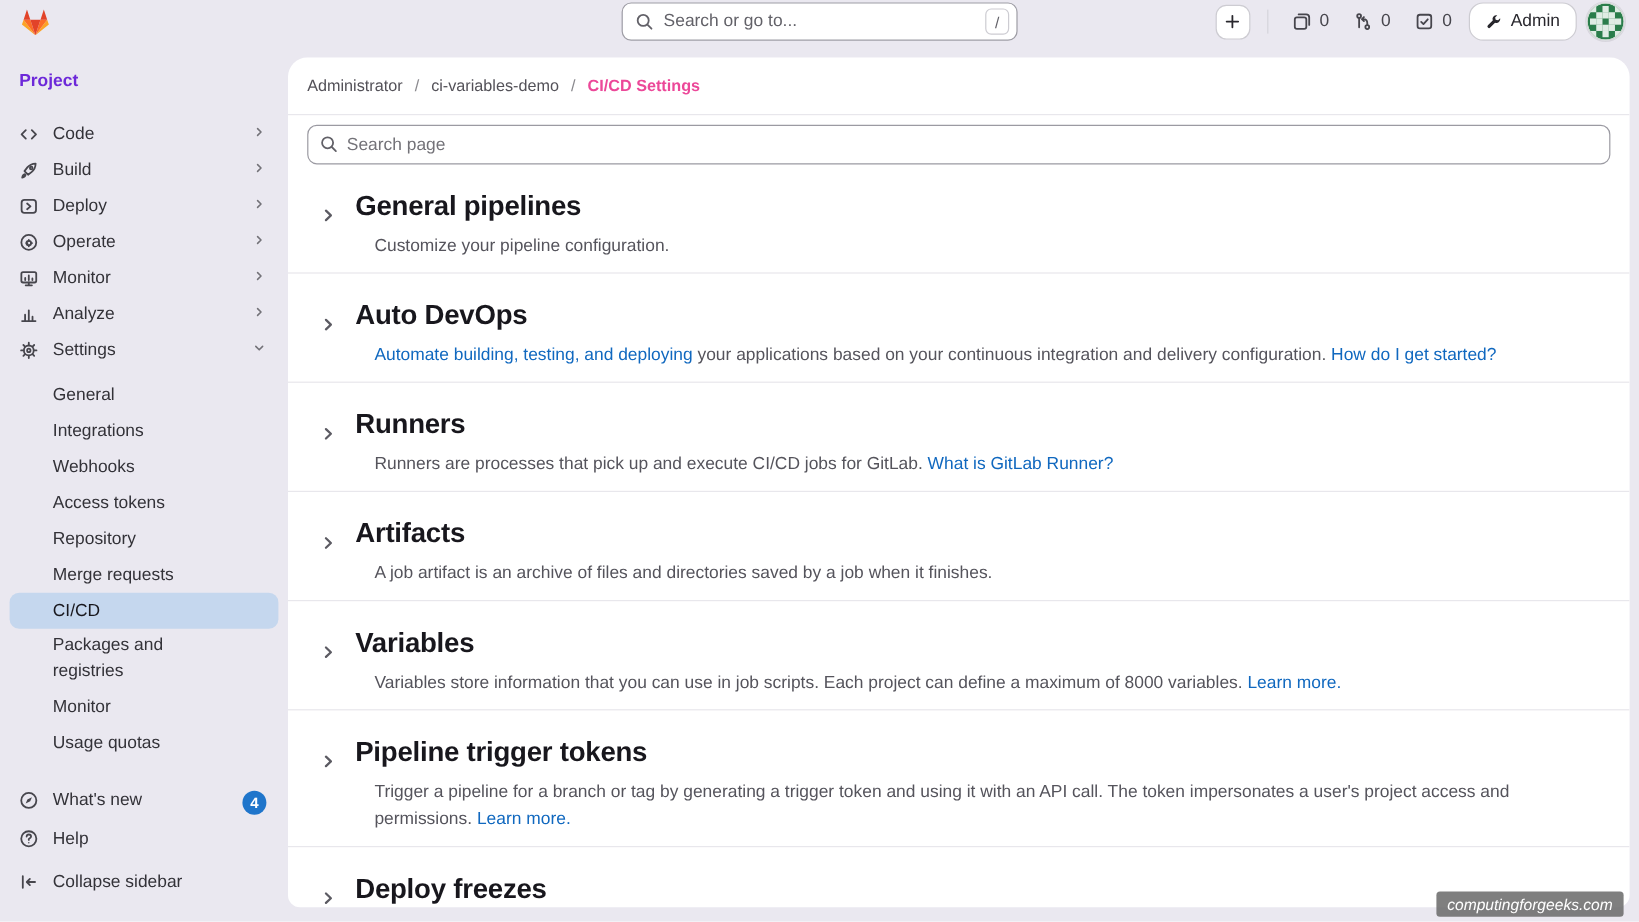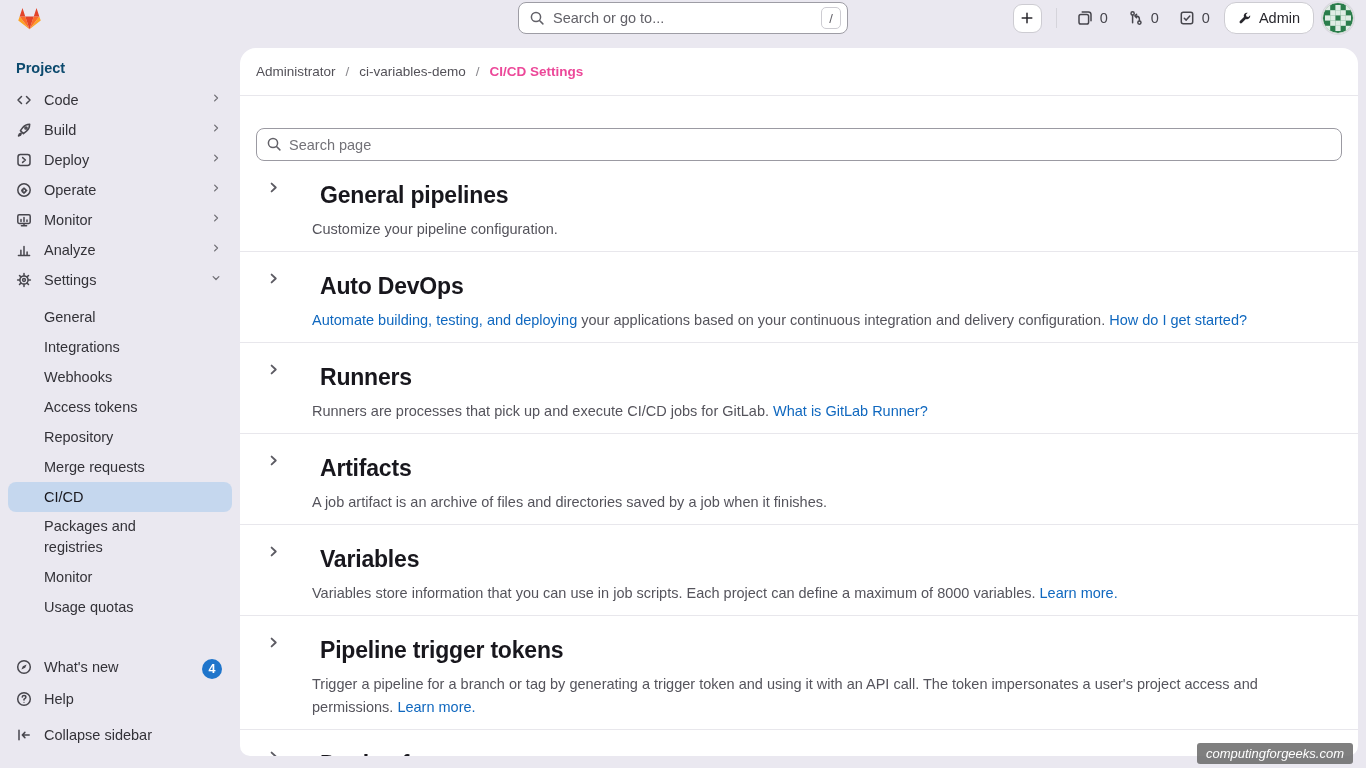--- a/index.html
+++ b/index.html
@@ -29,21 +29,21 @@
     color:#3a3940; cursor:pointer; }
   .stat .cnt { font-size:14.5px; color:#47464d; }
   .admin-btn { height:32px; display:flex; align-items:center; gap:7px; padding:0 13px;
     background:#fff; border:1px solid #cdccd2; border-radius:12px; font-size:14.5px;
     color:#28272d; cursor:pointer; }
   .avatar { width:32px; height:32px; border-radius:50%; overflow:hidden; cursor:pointer;
     box-shadow:0 0 0 1px rgba(0,0,0,.08); }
   
   .sidebar { position:absolute; top:48px; left:0; bottom:0; width:240px;
     display:flex; flex-direction:column; padding:8px 8px 11px; }
-  .context-title { font-weight:700; font-size:14.5px; color:#0c4a6e; margin:4px 8px 16px; }
+  .context-title { font-weight:700; font-size:14.5px; color:#6d28d9; margin:4px 8px 28px; }
   .nav-item { height:30px; display:flex; align-items:flex-start; padding:0 10px 0 8px;
     border-radius:8px; cursor:pointer; }
   .nav-icon { width:16px; height:16px; color:#47464d; margin-right:12px; flex:none; display:flex; }
   .nav-label { flex:1; font-size:14.5px; color:#333238; }
   .nav-chev { color:#737278; display:flex; width:12px; }
   .nav-chev svg { width:12px; height:12px; }
   .sub-item { min-height:30px; display:flex; align-items:center; padding:4px 40px 4px 36px;
     border-radius:8px; font-size:14.5px; color:#333238; line-height:21px; cursor:pointer; }
   .sub-item.active { background:#c5d7ee; color:#18171d; }
   .sidebar-bottom { margin-top:auto; display:flex; flex-direction:column; gap:2px; }
@@ -52,30 +52,30 @@
     justify-content:center; padding:0 6px; }
   .collapse-row { margin-top:4px; }
   
   .content { position:absolute; top:48px; left:240px; right:8px; bottom:12px;
     background:#fff; border-radius:16px 16px 10px 10px; overflow:hidden; }
   .breadcrumb { height:48px; display:flex; align-items:center; gap:10px; padding:0 16px;
     font-size:13.5px; border-bottom:1px solid #e8e7ec; }
   .crumb { color:#535158; cursor:pointer; text-decoration:none; }
   .crumb.current { color:#ec4899; font-weight:700; cursor:default; }
   .crumb-sep { color:#89888d; }
-  .page-search { margin:32px 16px 0; position:relative; }
+  .page-search { margin:8px 16px 0; position:relative; }
   .page-search input { width:100%; height:33px; border:1px solid #9b9aa2; border-radius:8px;
     padding:0 12px 0 32px; font-size:14.5px; font-family:inherit; color:#333238; outline:none;
     background:#fff; }
   .page-search input::placeholder { color:#737278; }
   .page-search .s-icon { position:absolute; left:10px; top:8px; color:#626168; display:flex; }
   .page-search .s-icon svg { width:16px; height:16px; }
   .section { padding:18px 16px 10px; border-bottom:1px solid #e8e7ec; }
   .section:last-child { border-bottom:none; }
-  .section-head { display:flex; align-items:flex-start; padding-left:9px;gap:24px; }
+  .section-head { display:flex; align-items:flex-end; padding-left:9px; }
   .section-chev { width:16px; height:16px; color:#5c5b63; margin-right:15px; flex:none;
     display:flex; align-items:center; justify-content:center; cursor:pointer; background:none;
     border:none; }
   .section-title { font-size:23px; font-weight:700; color:#18171d; line-height:32px;
     letter-spacing:-.2px; }
   .section-desc { margin:7px 16px 0 56px; font-size:14.5px; color:#55545c; line-height:23px;
     max-width:1010px; }
   .lnk { color:#1068bf; text-decoration:none; cursor:pointer; }
   
   .watermark { position:absolute; right:13px; bottom:4px; background:rgba(105,105,105,.85);

